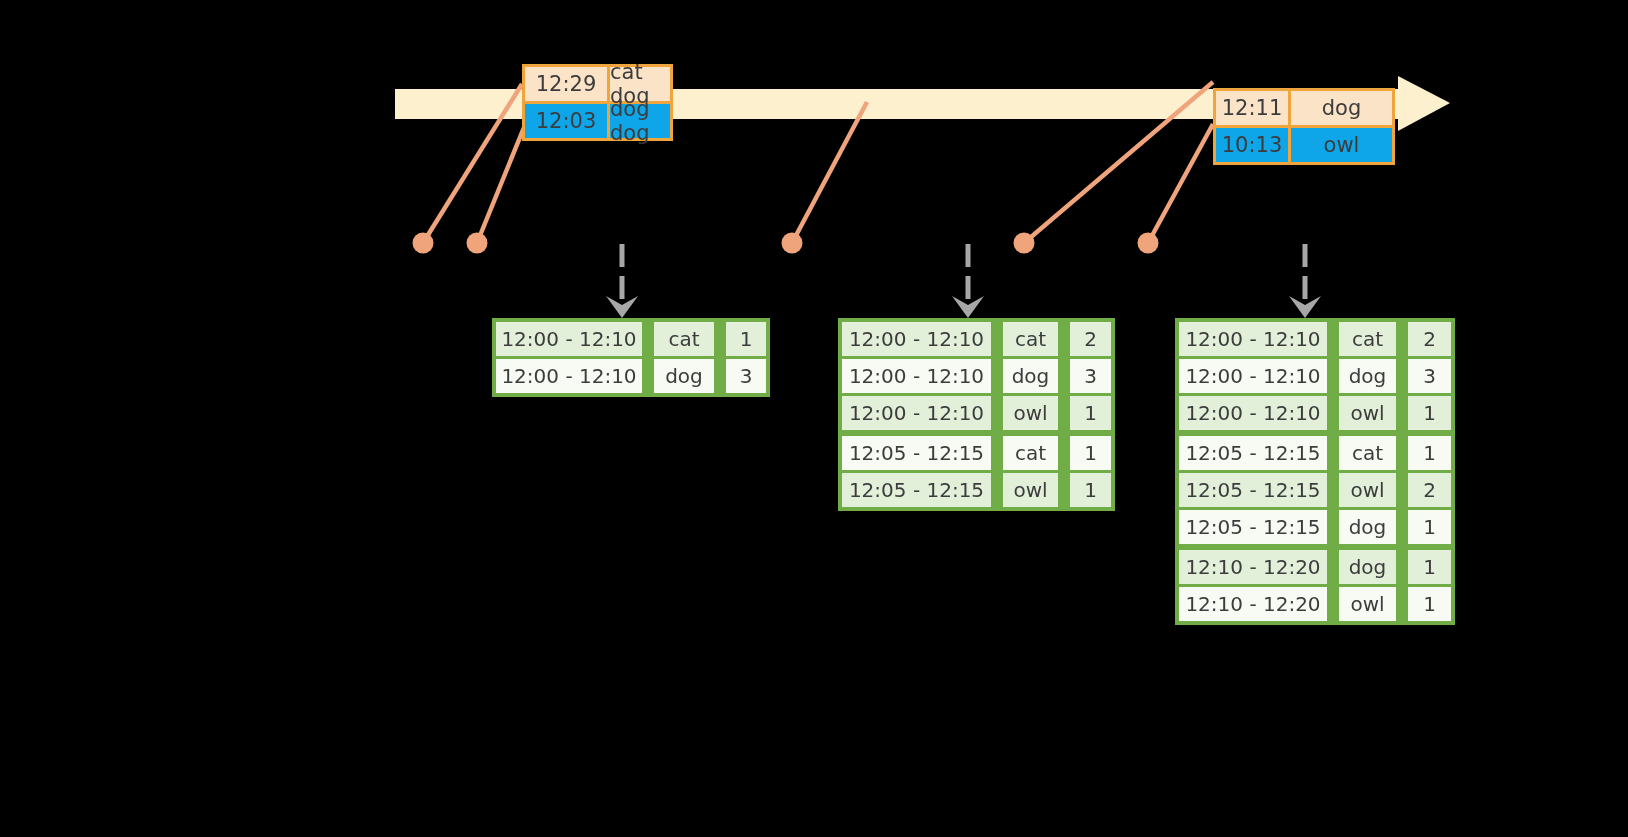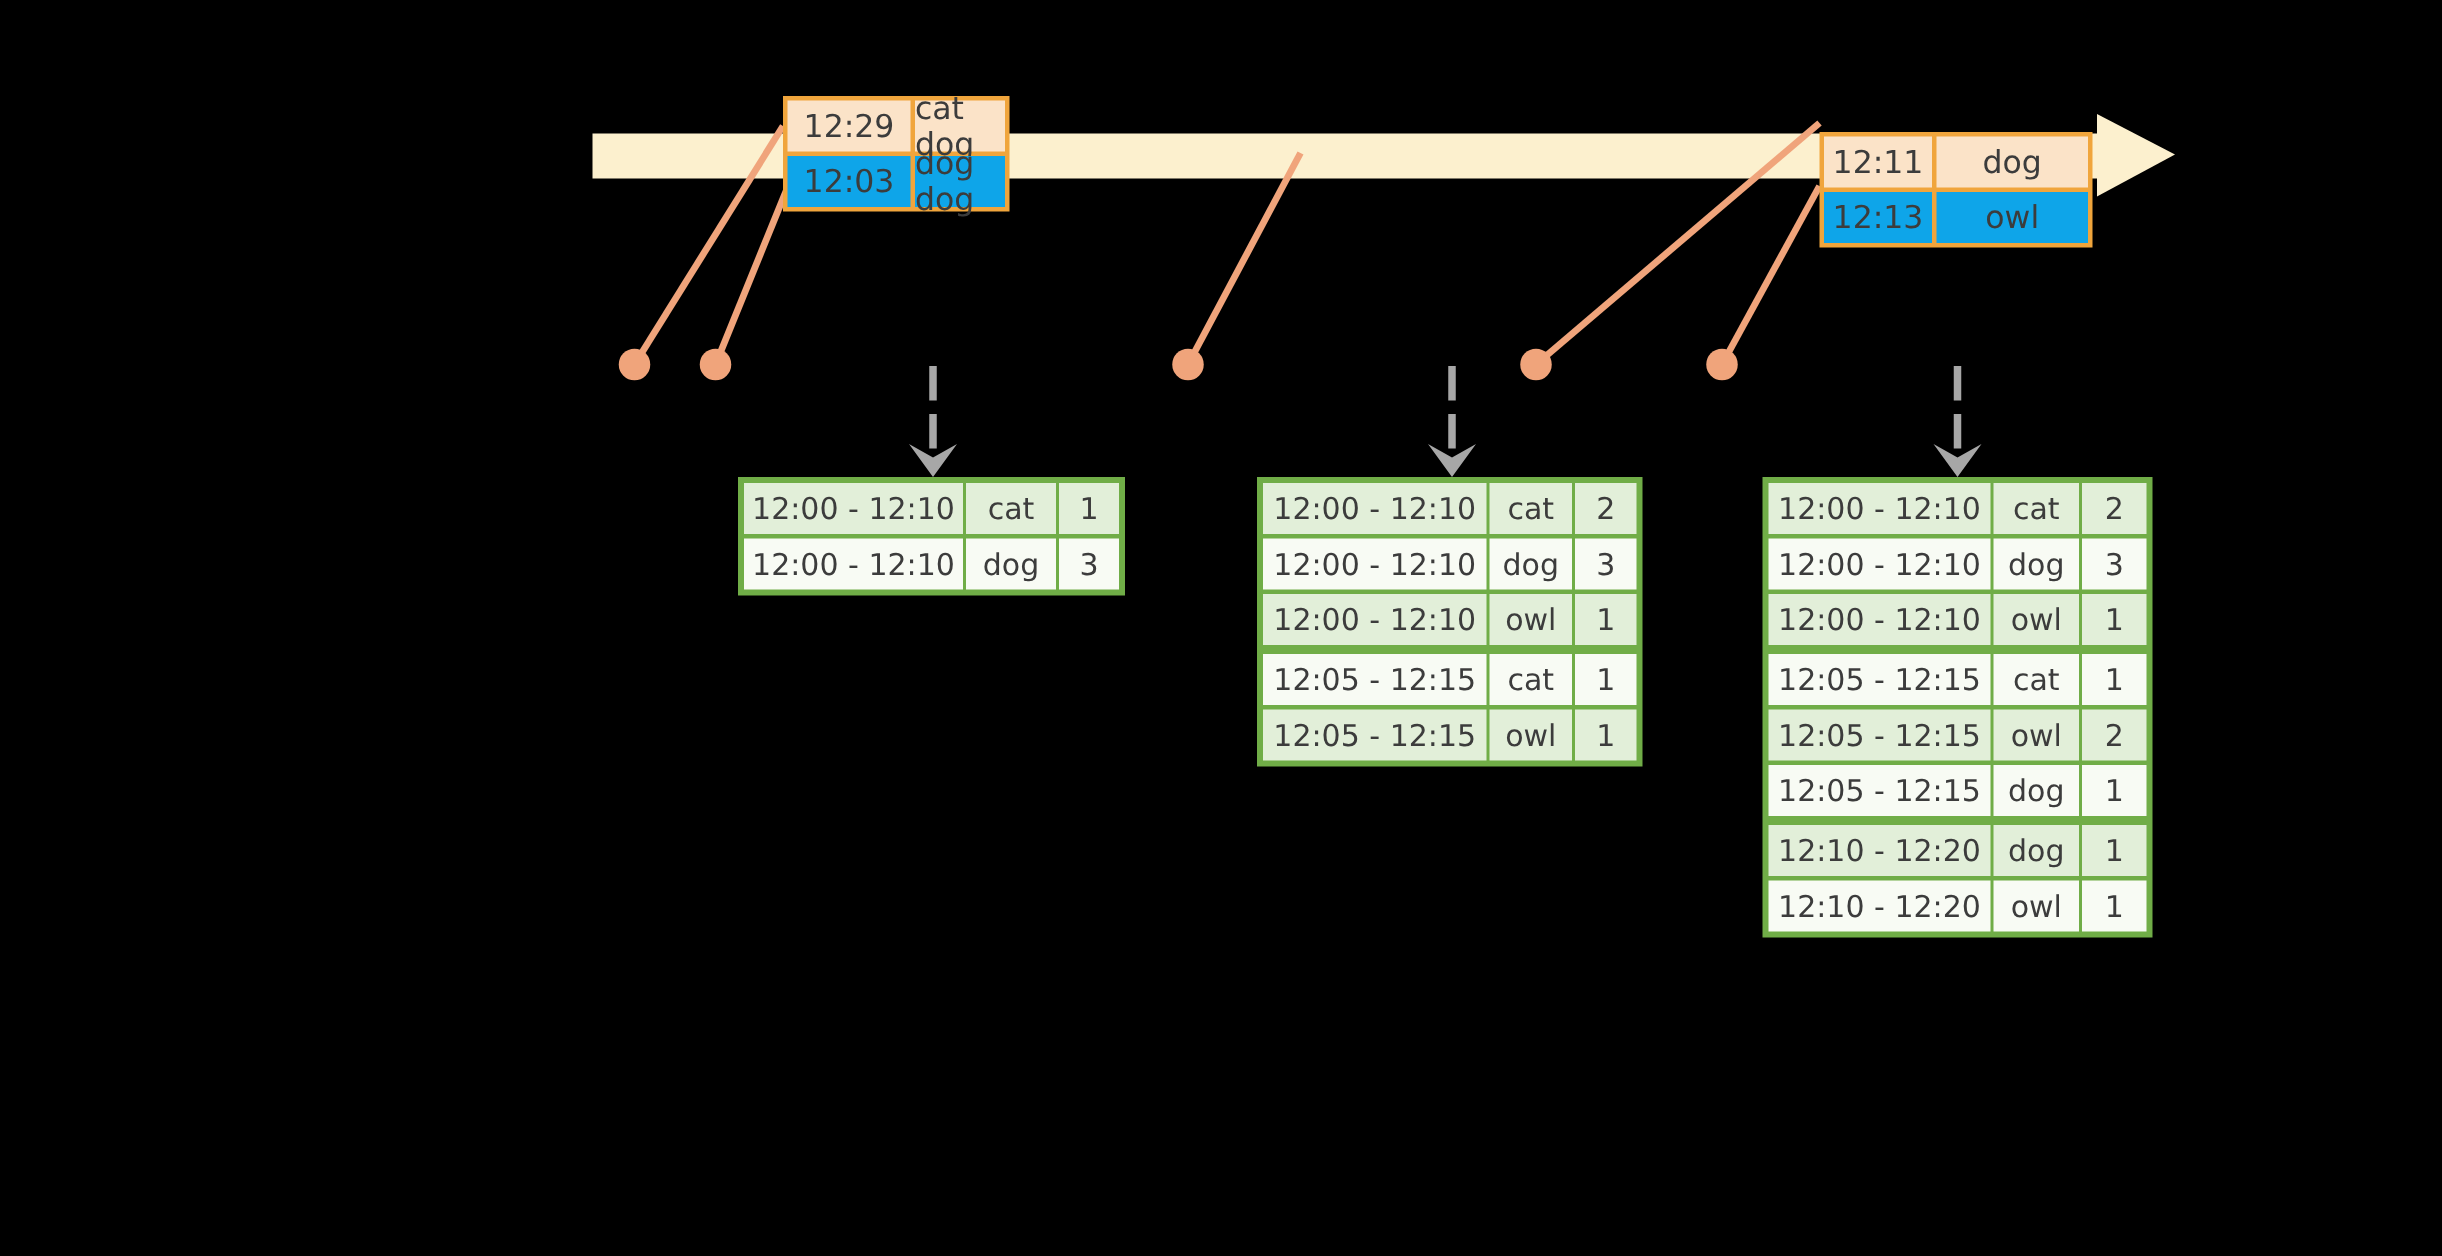--- a/index.html
+++ b/index.html
@@ -14,21 +14,21 @@
   .ebox{position:absolute;background:#f0a53c;padding:3px;display:flex;flex-direction:column;gap:3px;z-index:3;}
   .e-row{display:flex;gap:3px;}
   .e-cell{height:34px;display:flex;align-items:center;justify-content:center;font-size:21px;}
   .e-row.dark .e-cell{background:#fbe3c8;}
   .e-row.light .e-cell{background:#0ea5e9;}
   #ebox0{left:522px;top:64px;}  #ebox0 .e-time{width:82px;} #ebox0 .e-data{width:60px;}
   #ebox1{left:867px;top:84px;}  #ebox1 .e-time{width:83px;} #ebox1 .e-data{width:71px;}
   #ebox2{left:1213px;top:63px;margin-top:25px;} #ebox2 .e-time{width:72px;} #ebox2 .e-data{width:101px;}
   
   .rtable{position:absolute;background:#70ad47;padding:4px;display:flex;flex-direction:column;gap:3px;z-index:3;}
-  .r-row{display:flex;gap:2px;}
+  .r-row{display:flex;gap:12px;}
   .r-cell{height:34px;display:flex;align-items:center;justify-content:center;font-size:20px;}
   .r-row.odd  .r-cell{background:#e2efd9;}
   .r-row.even .r-cell{background:#f8fbf4;}
   .r-row.group-break{margin-top:3px;}
   #rtable0{left:492px;top:318px;}  #rtable0 .r-window{width:146px;} #rtable0 .r-key{width:60px;} #rtable0 .r-count{width:40px;}
   #rtable1{left:838px;top:318px;}  #rtable1 .r-window{width:149px;} #rtable1 .r-key{width:55px;} #rtable1 .r-count{width:41px;}
   #rtable2{left:1175px;top:318px;} #rtable2 .r-window{width:148px;} #rtable2 .r-key{width:57px;} #rtable2 .r-count{width:43px;}
 </style>
 </head>
 <body>
@@ -76,21 +76,21 @@
         <div class="e-cell e-time">12:03</div>
         <div class="e-cell e-data">dog dog</div>
       </div>
     </div>
   <div class="ebox" id="ebox2">
       <div class="e-row dark">
         <div class="e-cell e-time">12:11</div>
         <div class="e-cell e-data">dog</div>
       </div>
       <div class="e-row light">
-        <div class="e-cell e-time">12:13</div>
+        <div class="e-cell e-time">10:13</div>
         <div class="e-cell e-data">owl</div>
       </div>
     </div>
 
   <div class="rtable" id="rtable0">
       <div class="r-row odd">
         <div class="r-cell r-window">12:00 - 12:10</div>
         <div class="r-cell r-key">cat</div>
         <div class="r-cell r-count">1</div>
       </div>

